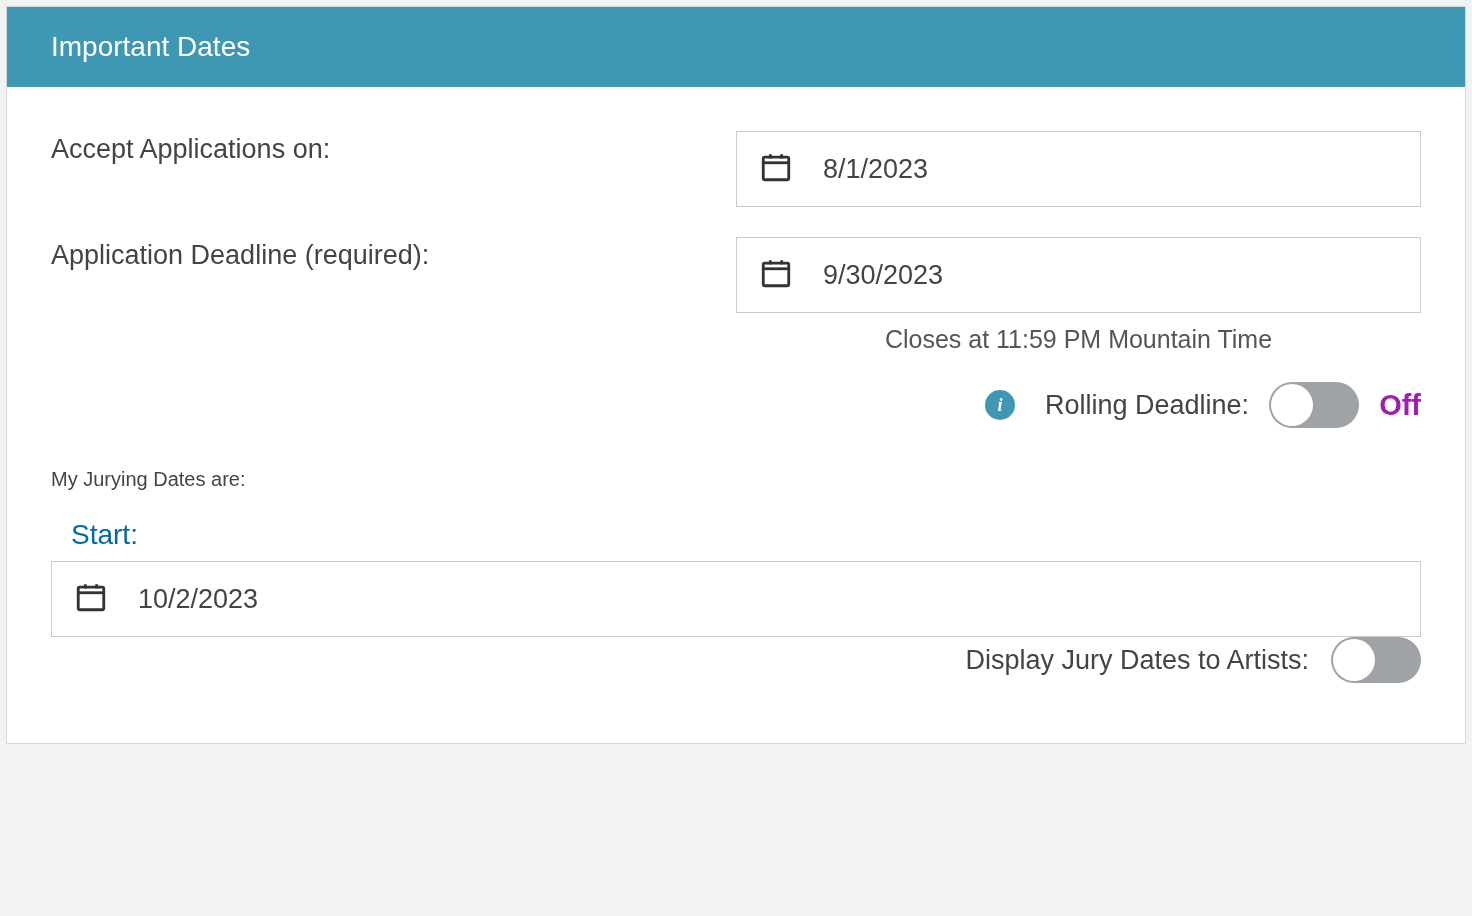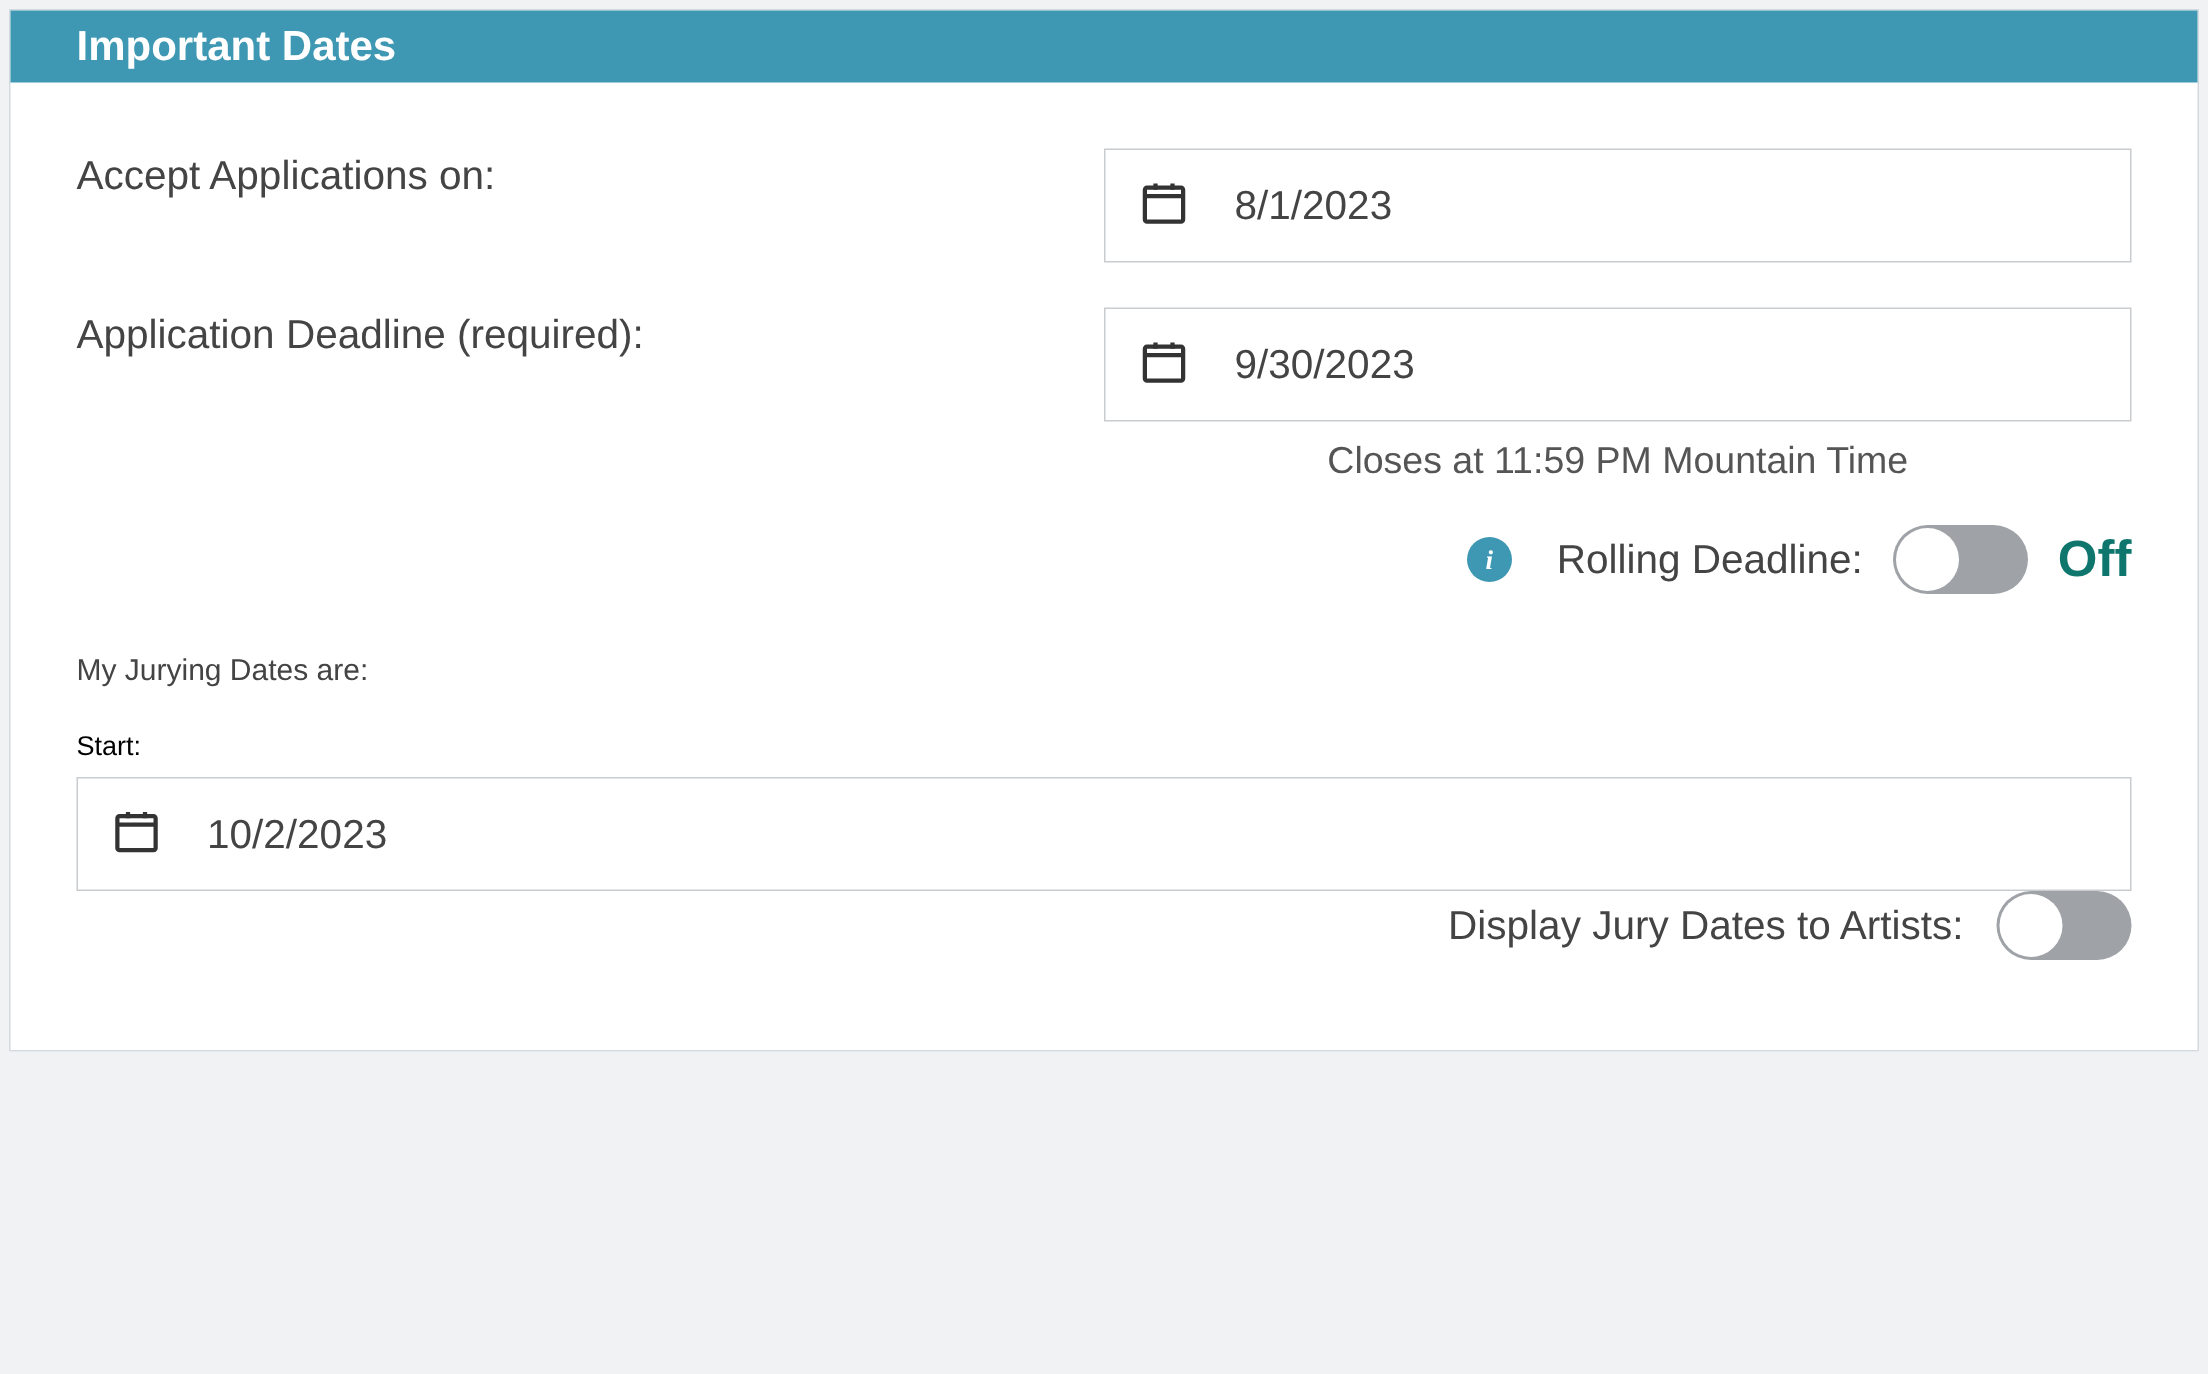--- a/index.html
+++ b/index.html
@@ -14,23 +14,23 @@
     }
     .panel {
       border: 1px solid #d4d9de;
       background: #fff;
       width: 100%;
       max-width: 1460px;
     }
     .panel-header {
       background: #3f98b3;
       color: #fff;
-      padding: 8px 44px;
+      padding: 24px 44px;
       font-size: 28px;
-      font-weight: 700;
+      font-weight: 400;
     }
     .panel-body {
       padding: 44px 44px 60px 44px;
     }
     .row {
       display: flex;
       margin-bottom: 30px;
     }
     .col {
       flex: 1;
@@ -88,23 +88,23 @@
     .toggle .knob {
       position: absolute;
       top: 2px;
       left: 2px;
       width: 42px;
       height: 42px;
       background: #fff;
       border-radius: 50%;
     }
     .toggle-state {
-      font-size: 34px;
+      font-size: 29px;
       font-weight: 700;
-      color: #0f766e;
+      color: #a21caf;
     }
     .info-icon {
       display: inline-flex;
       align-items: center;
       justify-content: center;
       width: 30px;
       height: 30px;
       background: #3f98b3;
       color: #fff;
       border-radius: 50%;
@@ -115,23 +115,24 @@
       margin-right: 10px;
       flex: 0 0 auto;
     }
     .section-label {
       font-size: 20px;
       color: #444;
       margin-top: 40px;
       margin-bottom: 28px;
     }
     .sublabel-start {
-      font-size: 18px;
-      color: #000000;
+      font-size: 28px;
+      color: #0369a1;
       margin-bottom: 10px;
+      margin-left: 20px;
     }
     .sublabel-end {
       font-size: 27px;
       color: #e05a4c;
       margin-bottom: 10px;
     }
     .jury-display-row {
       display: flex;
       align-items: center;
       justify-content: flex-end;

